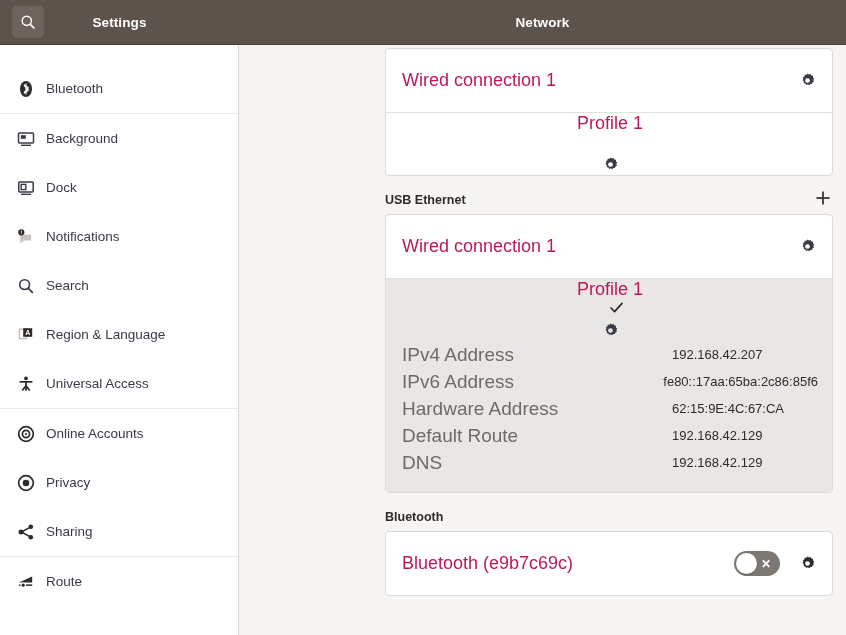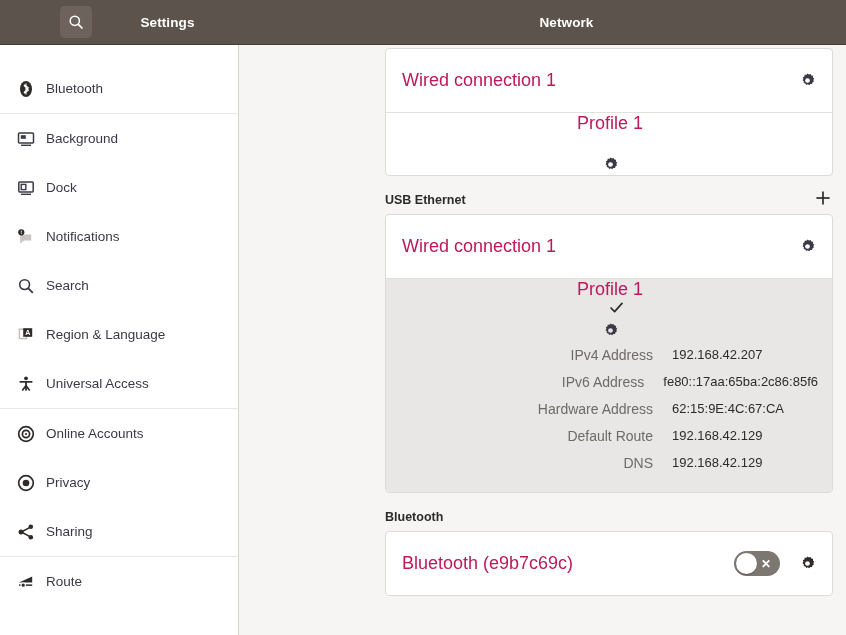--- a/index.html
+++ b/index.html
@@ -11,21 +11,20 @@
   }
   .window { position: relative; width: 846px; height: 635px; display: flex; flex-direction: column; }
 
   
   .headerbar {
     height: 45px; flex: 0 0 45px;
     background: #5c534d;
     display: flex; align-items: center;
     position: relative;
     border-bottom: 1px solid #423b36;
-    padding-left: 48px;
   }
   .hb-left { width: 239px; display: flex; align-items: center; height: 100%; position: relative; }
   .search-btn {
     width: 32px; height: 32px; margin-left: 12px;
     background: #6d635c; border-radius: 5px;
     display: flex; align-items: center; justify-content: center;
     cursor: pointer;
   }
   .search-btn svg { display:block; }
   .hb-title-left {
@@ -99,22 +98,22 @@
   .spacer { flex: 1; }
   .gear { width: 22px; height: 22px; display:flex; align-items:center; justify-content:center; cursor: pointer; }
 
   
   .details {
     background: #e8e7e6;
     padding: 0 14px 16px 16px;
   }
   .det-row { display: flex; align-items: center; height: 27px; }
   .det-key {
-    width: 262px; text-align: right; padding-right: 11px;
-    font-size: 14px; color: #6f6a66;
+    width: 262px; padding-right: 11px;
+    font-size: 19px; color: #6f6a66;
     white-space: nowrap;
   }
   .det-val { font-size: 13px; color: #2e2b29; white-space: nowrap; margin-left: 8px; }
 
   
   .toggle {
     width: 46px; height: 25px; border-radius: 13px;
     background: #7c7771; display: flex; align-items: center;
     position: relative; cursor: pointer; margin-right: 16px;
   }

